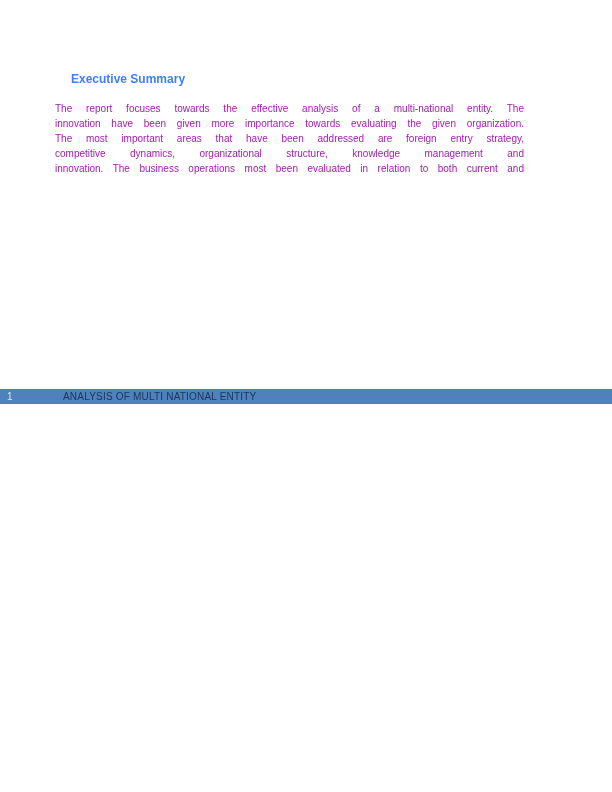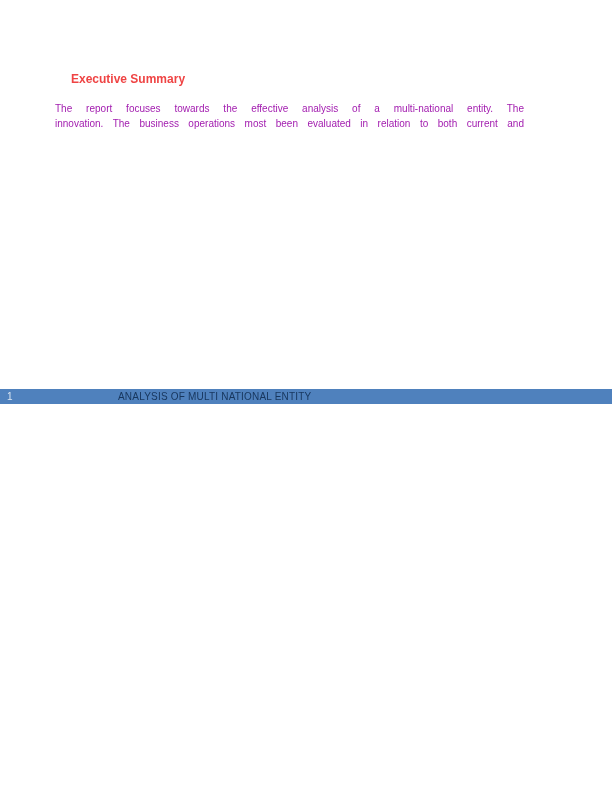--- a/index.html
+++ b/index.html
@@ -17,21 +17,21 @@
   }
   .heading {
     position: absolute;
     left: 71px;
     top: 72px;
     width: 469px;
     margin: 0;
     font-size: 12px;
     line-height: 15px;
     font-weight: bold;
-    color: #ef4444;
+    color: #3b82f6;
   }
   .paragraph {
     position: absolute;
     left: 55px;
     top: 101px;
     width: 469px;
     font-size: 10px;
     line-height: 15px;
     color: #a21caf;
   }
@@ -58,36 +58,39 @@
   .page-number {
     position: absolute;
     left: 7px;
     top: 0;
     height: 15px;
     line-height: 15px;
     font-size: 10px;
     color: #D9E5F1;
   }
   .running-title {
-    margin-left: 118px;
+    margin-left: 63px;
     font-size: 10px;
     line-height: 15px;
     color: #17365D;
     letter-spacing: 0.2px;
   }
 </style>
 </head>
 <body>
 
 <div class="page">
 
   <h1 class="heading">Executive Summary</h1>
 
   <div class="paragraph">
     <div class="line">The report focuses towards the effective analysis of a multi-national entity. The</div>
+    <div class="line">innovation have been given more importance towards evaluating the given organization.</div>
+    <div class="line">The most important areas that have been addressed are foreign entry strategy,</div>
+    <div class="line">competitive dynamics, organizational structure, knowledge management and</div>
     <div class="line">innovation. The business operations most been evaluated in relation to both current and</div>
   </div>
 
   <div class="footer-bar">
     <span class="page-number">1</span>
     <span class="running-title">ANALYSIS OF MULTI NATIONAL ENTITY</span>
   </div>
 
 </div>
 

